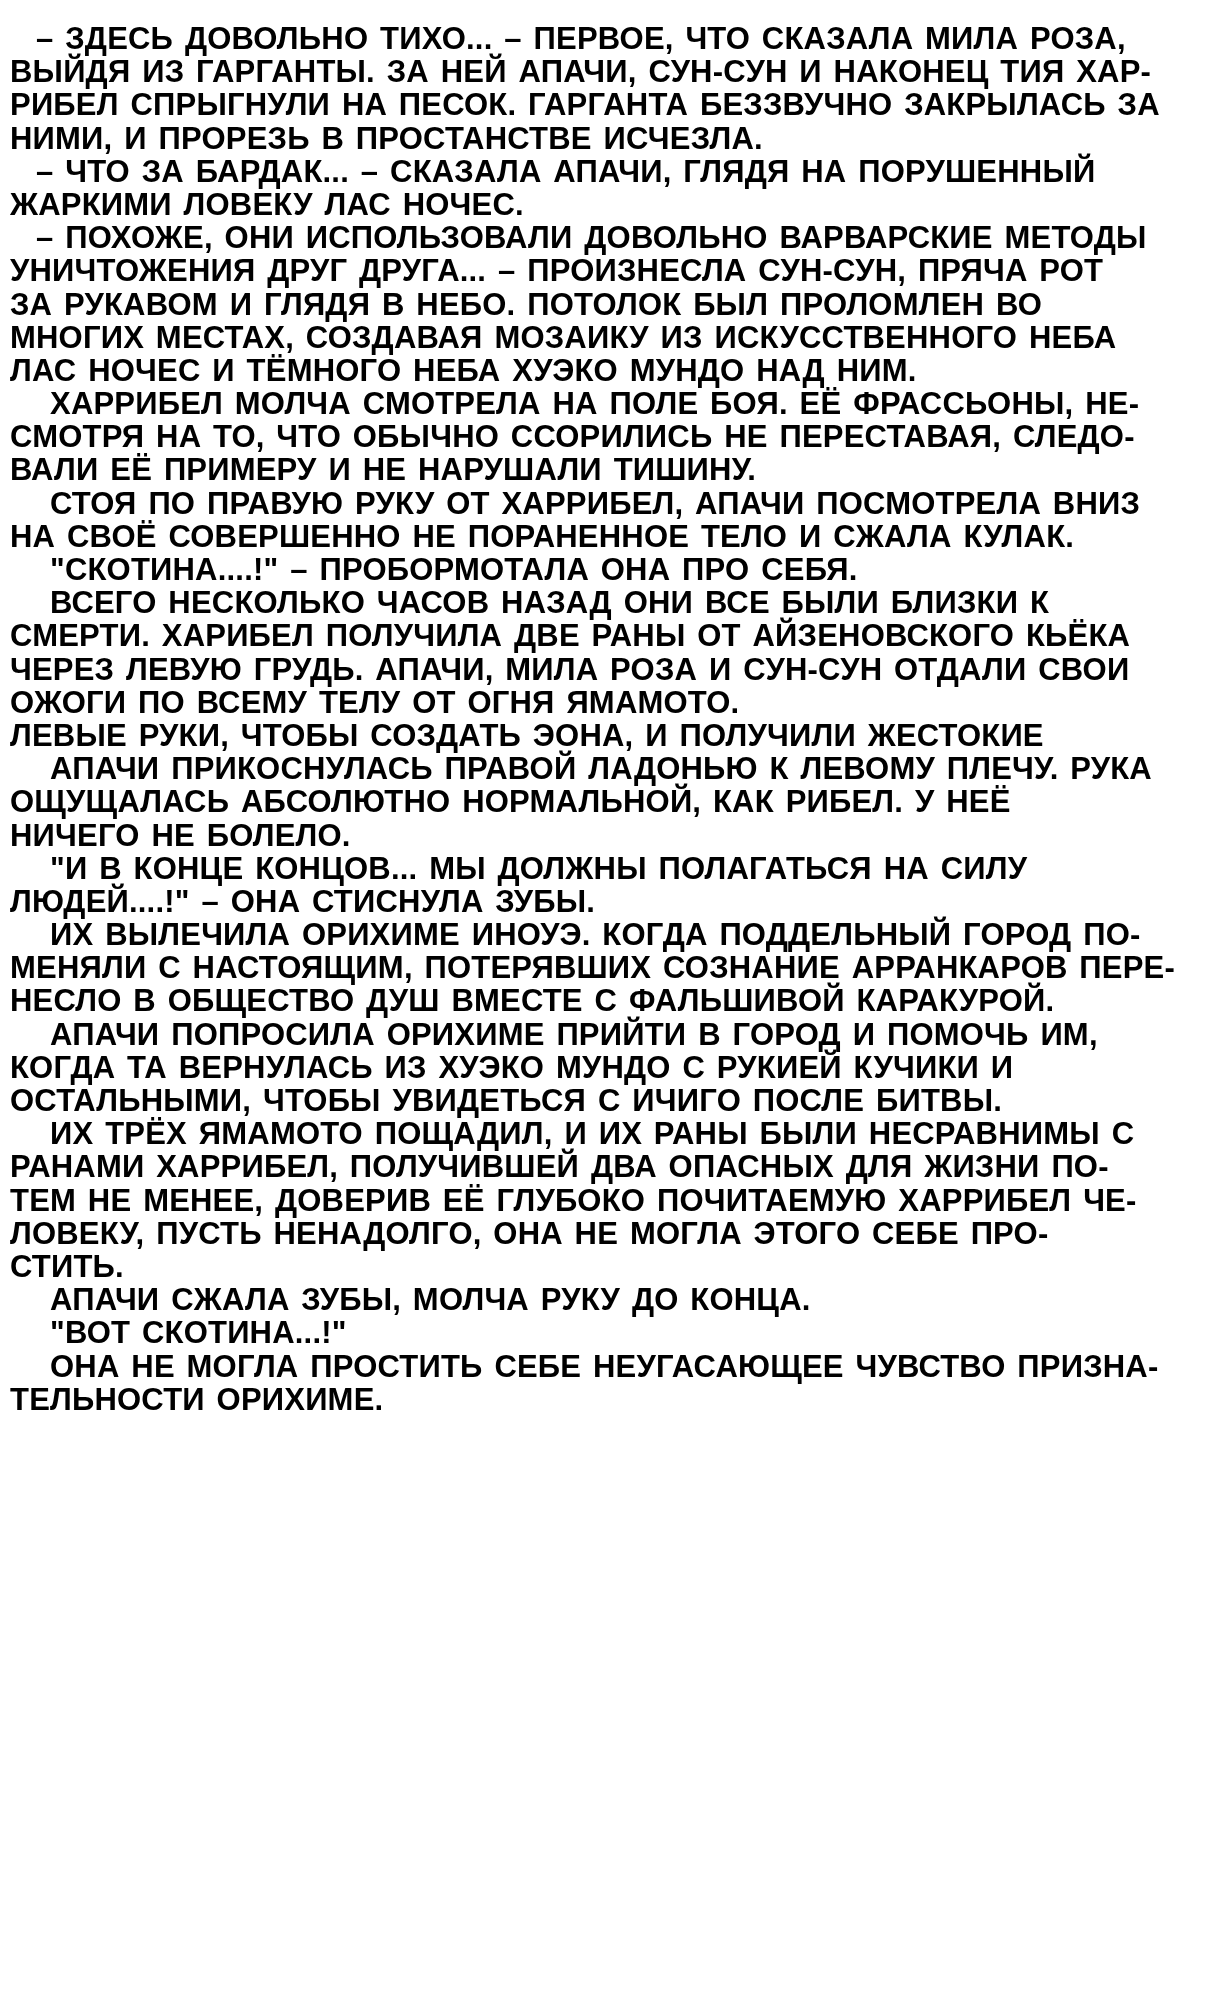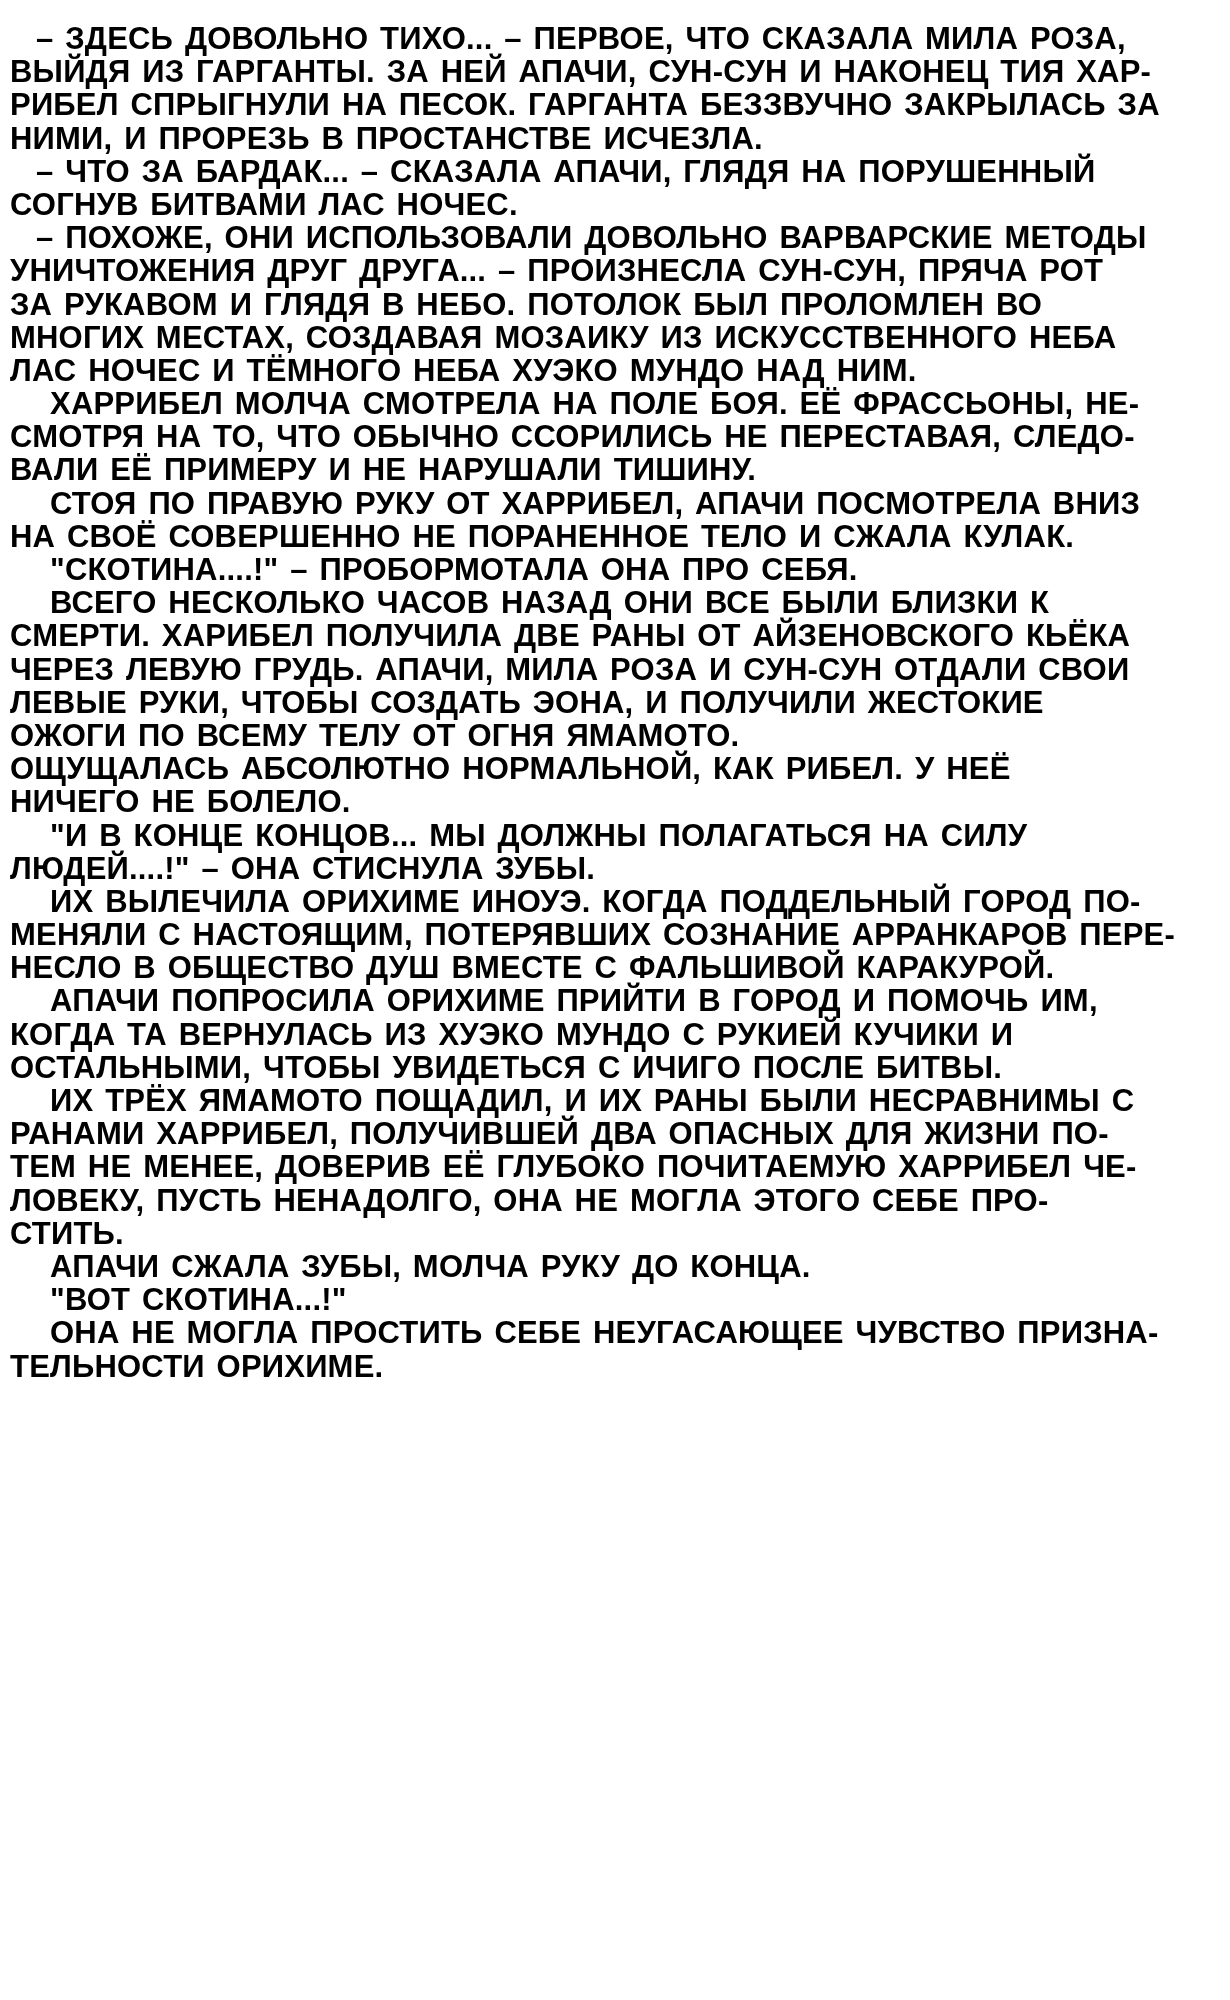--- a/index.html
+++ b/index.html
@@ -45,37 +45,38 @@
 </head>
 <body>
 
 <div class="page">
   <div class="story" id="story">
       <div class="line ind-dialogue">– ЗДЕСЬ ДОВОЛЬНО ТИХО... – ПЕРВОЕ, ЧТО СКАЗАЛА МИЛА РОЗА,</div>
       <div class="line ind-none">ВЫЙДЯ ИЗ ГАРГАНТЫ. ЗА НЕЙ АПАЧИ, СУН-СУН И НАКОНЕЦ ТИЯ ХАР-</div>
       <div class="line ind-none">РИБЕЛ СПРЫГНУЛИ НА ПЕСОК. ГАРГАНТА БЕЗЗВУЧНО ЗАКРЫЛАСЬ ЗА</div>
       <div class="line ind-none">НИМИ, И ПРОРЕЗЬ В ПРОСТАНСТВЕ ИСЧЕЗЛА.</div>
       <div class="line ind-dialogue">– ЧТО ЗА БАРДАК... – СКАЗАЛА АПАЧИ, ГЛЯДЯ НА ПОРУШЕННЫЙ</div>
-      <div class="line ind-none">СОГНУВ БИТВАМИ ЛАС НОЧЕС.</div>
+      <div class="line ind-none">ЖАРКИМИ ЛОВЕКУ ЛАС НОЧЕС.</div>
       <div class="line ind-dialogue">– ПОХОЖЕ, ОНИ ИСПОЛЬЗОВАЛИ ДОВОЛЬНО ВАРВАРСКИЕ МЕТОДЫ</div>
       <div class="line ind-none">УНИЧТОЖЕНИЯ ДРУГ ДРУГА... – ПРОИЗНЕСЛА СУН-СУН, ПРЯЧА РОТ</div>
       <div class="line ind-none">ЗА РУКАВОМ И ГЛЯДЯ В НЕБО. ПОТОЛОК БЫЛ ПРОЛОМЛЕН ВО</div>
       <div class="line ind-none">МНОГИХ МЕСТАХ, СОЗДАВАЯ МОЗАИКУ ИЗ ИСКУССТВЕННОГО НЕБА</div>
       <div class="line ind-none">ЛАС НОЧЕС И ТЁМНОГО НЕБА ХУЭКО МУНДО НАД НИМ.</div>
       <div class="line ind-para">ХАРРИБЕЛ МОЛЧА СМОТРЕЛА НА ПОЛЕ БОЯ. ЕЁ ФРАССЬОНЫ, НЕ-</div>
       <div class="line ind-none">СМОТРЯ НА ТО, ЧТО ОБЫЧНО ССОРИЛИСЬ НЕ ПЕРЕСТАВАЯ, СЛЕДО-</div>
       <div class="line ind-none">ВАЛИ ЕЁ ПРИМЕРУ И НЕ НАРУШАЛИ ТИШИНУ.</div>
       <div class="line ind-para">СТОЯ ПО ПРАВУЮ РУКУ ОТ ХАРРИБЕЛ, АПАЧИ ПОСМОТРЕЛА ВНИЗ</div>
       <div class="line ind-none">НА СВОЁ СОВЕРШЕННО НЕ ПОРАНЕННОЕ ТЕЛО И СЖАЛА КУЛАК.</div>
       <div class="line ind-para">"СКОТИНА....!" – ПРОБОРМОТАЛА ОНА ПРО СЕБЯ.</div>
       <div class="line ind-para">ВСЕГО НЕСКОЛЬКО ЧАСОВ НАЗАД ОНИ ВСЕ БЫЛИ БЛИЗКИ К</div>
       <div class="line ind-none">СМЕРТИ. ХАРИБЕЛ ПОЛУЧИЛА ДВЕ РАНЫ ОТ АЙЗЕНОВСКОГО КЬЁКА</div>
       <div class="line ind-none">ЧЕРЕЗ ЛЕВУЮ ГРУДЬ. АПАЧИ, МИЛА РОЗА И СУН-СУН ОТДАЛИ СВОИ</div>
+      <div class="line ind-none">ОЖОГИ ПО ВСЕМУ ТЕЛУ ОТ ОГНЯ ЯМАМОТО.</div>
       <div class="line ind-none">ЛЕВЫЕ РУКИ, ЧТОБЫ СОЗДАТЬ ЭОНА, И ПОЛУЧИЛИ ЖЕСТОКИЕ</div>
-      <div class="line ind-none">ОЖОГИ ПО ВСЕМУ ТЕЛУ ОТ ОГНЯ ЯМАМОТО.</div>
+      <div class="line ind-para">АПАЧИ ПРИКОСНУЛАСЬ ПРАВОЙ ЛАДОНЬЮ К ЛЕВОМУ ПЛЕЧУ. РУКА</div>
       <div class="line ind-none">ОЩУЩАЛАСЬ АБСОЛЮТНО НОРМАЛЬНОЙ, КАК РИБЕЛ. У НЕЁ</div>
       <div class="line ind-none">НИЧЕГО НЕ БОЛЕЛО.</div>
       <div class="line ind-para">"И В КОНЦЕ КОНЦОВ... МЫ ДОЛЖНЫ ПОЛАГАТЬСЯ НА СИЛУ</div>
       <div class="line ind-none">ЛЮДЕЙ....!" – ОНА СТИСНУЛА ЗУБЫ.</div>
       <div class="line ind-para">ИХ ВЫЛЕЧИЛА ОРИХИМЕ ИНОУЭ. КОГДА ПОДДЕЛЬНЫЙ ГОРОД ПО-</div>
       <div class="line ind-none">МЕНЯЛИ С НАСТОЯЩИМ, ПОТЕРЯВШИХ СОЗНАНИЕ АРРАНКАРОВ ПЕРЕ-</div>
       <div class="line ind-none">НЕСЛО В ОБЩЕСТВО ДУШ ВМЕСТЕ С ФАЛЬШИВОЙ КАРАКУРОЙ.</div>
       <div class="line ind-para">АПАЧИ ПОПРОСИЛА ОРИХИМЕ ПРИЙТИ В ГОРОД И ПОМОЧЬ ИМ,</div>
       <div class="line ind-none">КОГДА ТА ВЕРНУЛАСЬ ИЗ ХУЭКО МУНДО С РУКИЕЙ КУЧИКИ И</div>
       <div class="line ind-none">ОСТАЛЬНЫМИ, ЧТОБЫ УВИДЕТЬСЯ С ИЧИГО ПОСЛЕ БИТВЫ.</div>

